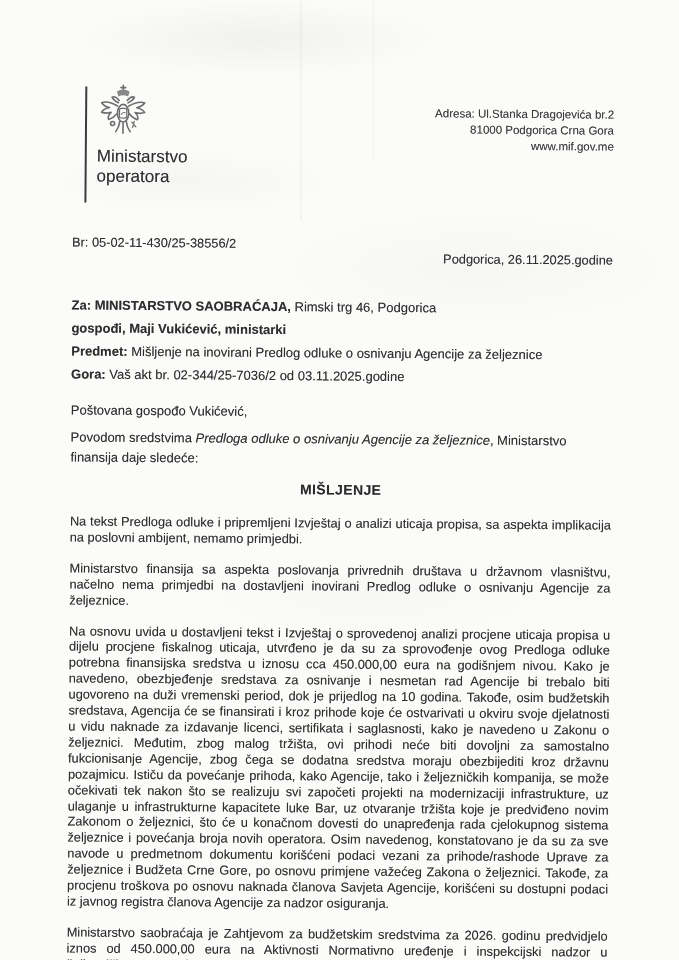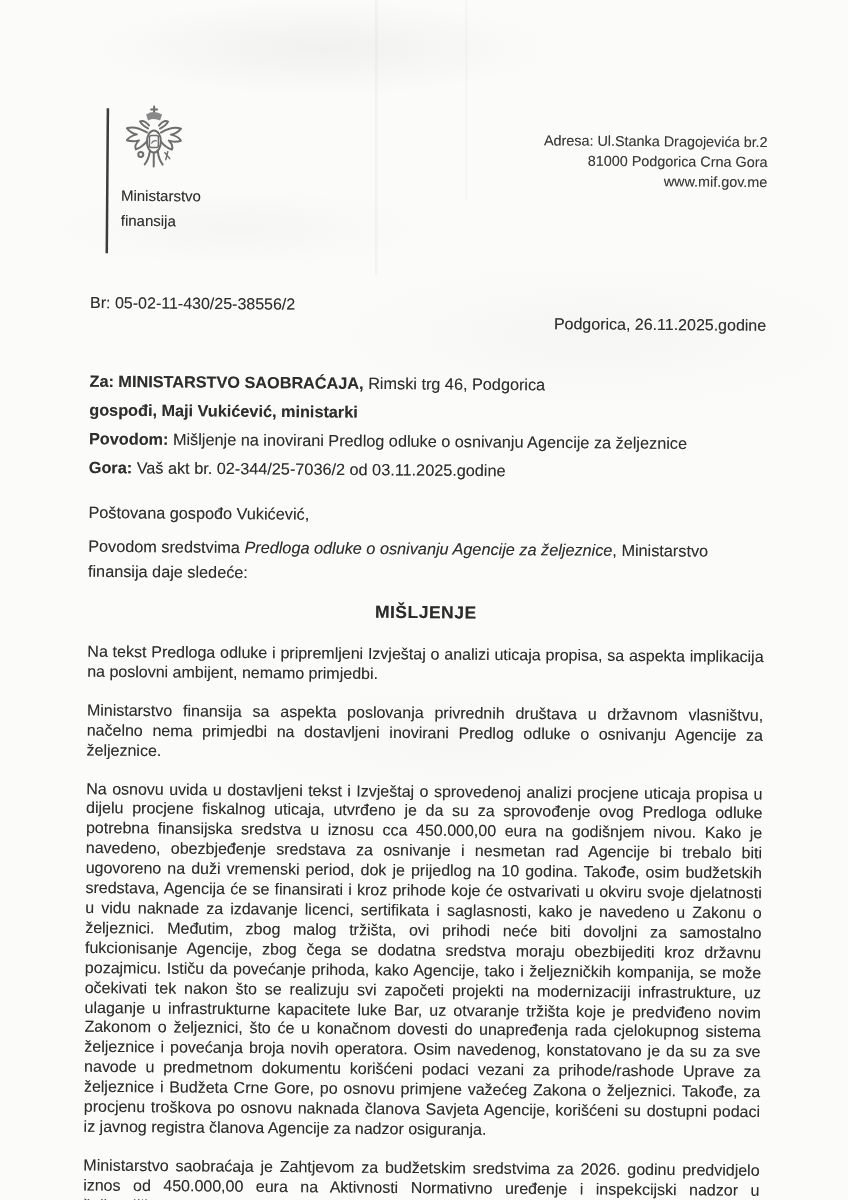--- a/index.html
+++ b/index.html
@@ -38,21 +38,21 @@
 
   
   .letterhead { display: flex; justify-content: space-between; min-height: 120px; }
   .logo-block { position: relative; padding-left: 24px; }
   .vrule {
     position: absolute; left: 12px; top: 4px;
     width: 2px; height: 116px; background: #3c3c3c;
   }
   .coat { width: 48px; height: 62px; margin-left: 2px; opacity: 0.82; }
   .coat svg { width: 100%; height: 100%; }
-  .ministry-name { margin-top: 2px; font-size: 12px; line-height: 20px; color: #2f2f2f; }
+  .ministry-name { margin-top: 2px; font-size: 17px; line-height: 20px; color: #2f2f2f; }
   .address { text-align: right; margin-top: 20px; font-size: 11.5px; line-height: 16px; color: #3a3a3a; }
 
   
   .refrow { display: flex; justify-content: space-between; align-items: flex-start; margin-top: 32px; font-size: 12.8px; }
   .placedate { margin-top: 14px; }
 
   
   .recipient { margin-top: 30px; font-size: 13px; line-height: 23px; }
   .b { font-weight: 700; }
 
@@ -97,39 +97,39 @@
               <path d="M52 96 Q50 112 42 122 M60 100 V126 M68 96 Q70 112 78 122"></path>
               <circle cx="34" cy="102" r="5"></circle>
               <path d="M82 98 l10 12 M88 96 l-4 16" stroke-width="3"></path>
             </g>
             <rect x="51" y="64" width="18" height="24" rx="4" fill="#fafafa" stroke="#4f4f4f" stroke-width="3"></rect>
             <path d="M55 80 q4 -8 11 -5" stroke="#4f4f4f" stroke-width="2.5" fill="none"></path>
           </svg>
         </div>
         <div class="ministry-name">
           <div>Ministarstvo</div>
-          <div>finansija</div>
+          <div>operatora</div>
         </div>
       </div>
       <div class="address">
         <div>Adresa: Ul.Stanka Dragojevića br.2</div>
         <div>81000 Podgorica Crna Gora</div>
         <div>www.mif.gov.me</div>
       </div>
     </header>
 
     <div class="refrow">
       <div class="refno">Br: 05-02-11-430/25-38556/2</div>
       <div class="placedate">Podgorica, 26.11.2025.godine</div>
     </div>
 
     <section class="recipient">
       <div><span class="b">Za: MINISTARSTVO SAOBRAĆAJA,</span><span> Rimski trg 46, Podgorica</span></div>
       <div class="b">gospođi, Maji Vukićević, ministarki</div>
-      <div><span class="b">Povodom:</span><span> Mišljenje na inovirani Predlog odluke o osnivanju Agencije za željeznice</span></div>
+      <div><span class="b">Predmet:</span><span> Mišljenje na inovirani Predlog odluke o osnivanju Agencije za željeznice</span></div>
       <div><span class="b">Gora:</span><span> Vaš akt br. 02-344/25-7036/2 od 03.11.2025.godine</span></div>
     </section>
 
     <p class="salutation">Poštovana gospođo Vukićević,</p>
 
     <p class="intro"><span>Povodom sredstvima </span><i>Predloga odluke o osnivanju Agencije za željeznice</i><span>, Ministarstvo finansija daje sledeće:</span></p>
 
     <h2 class="heading">MIŠLJENJE</h2>
 
     <p class="body-p">Na tekst Predloga odluke i pripremljeni Izvještaj o analizi uticaja propisa, sa aspekta implikacija na poslovni ambijent, nemamo primjedbi.</p>

